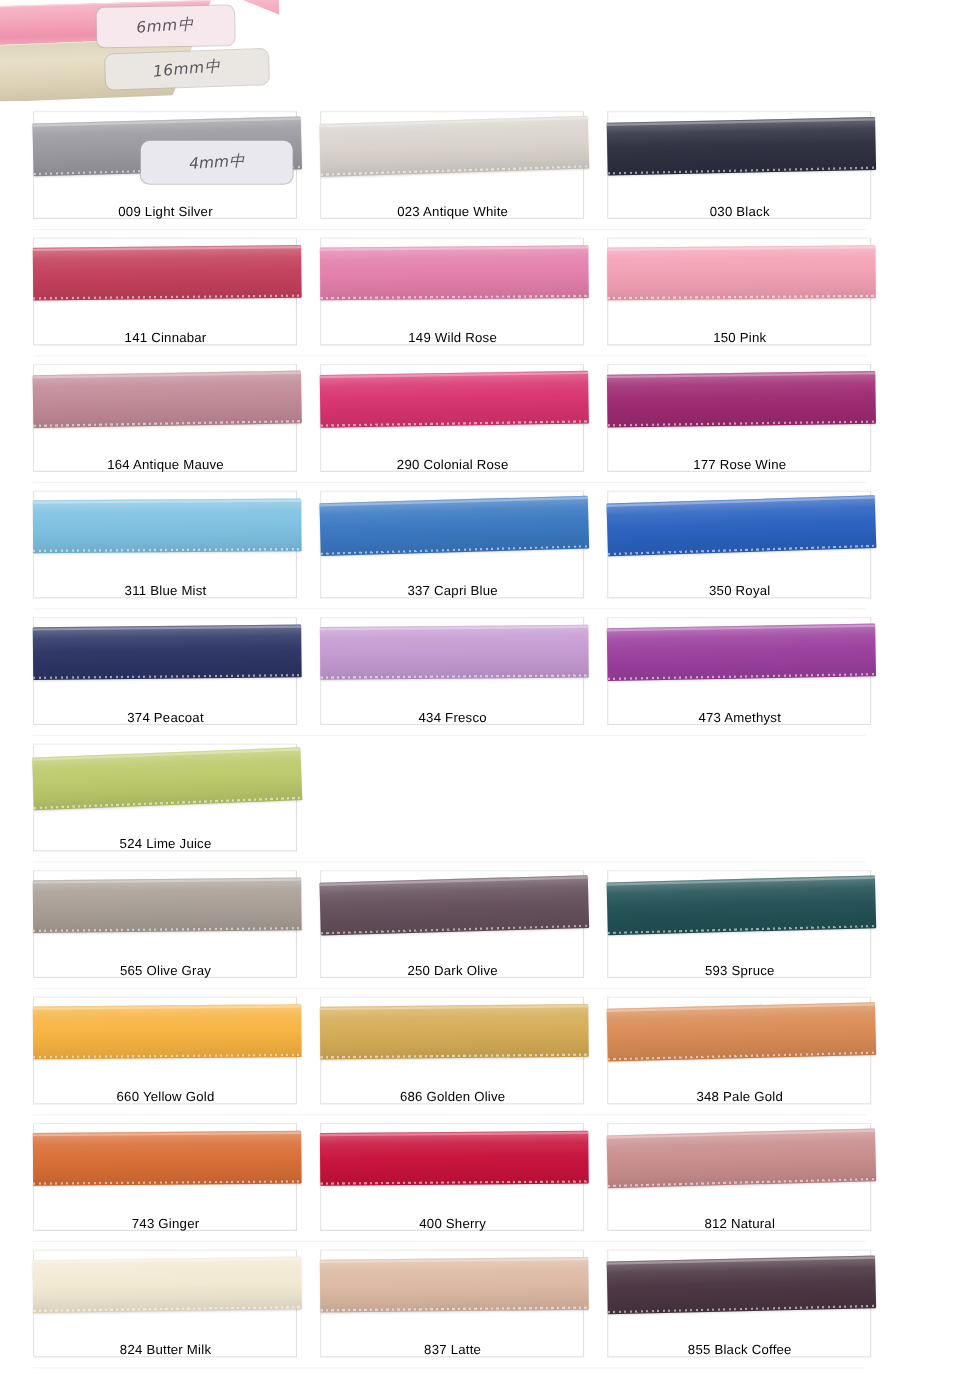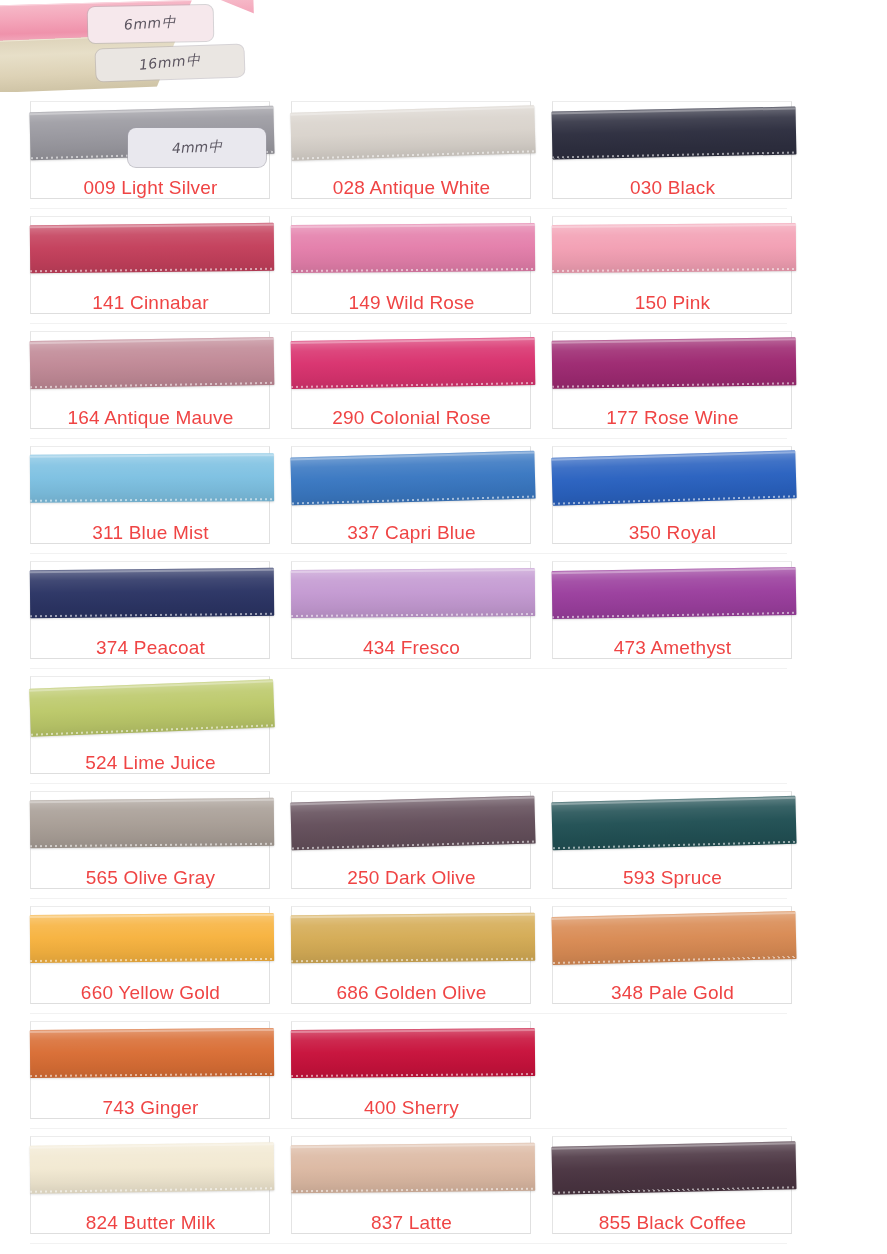--- a/index.html
+++ b/index.html
@@ -126,22 +126,22 @@
         rgba(255,255,255,.02) 48%,
         rgba(0,0,0,.05) 78%,
         rgba(0,0,0,.11) 100%);
     pointer-events:none;
   }
   .label {
     position: absolute;
     left: 0; right: 0;
     bottom: 8px;
     text-align: center;
-    font-size: 19px;
-    color: #ef4444;
+    font-size: 12px;
+    color: #000000;
     letter-spacing: .2px;
     white-space: nowrap;
   }
 
   
   .seam {
     position:absolute; height:1px; left:30px; right:100px;
     background: rgba(0,0,0,.05);
   }
 </style>
@@ -168,21 +168,21 @@
         <div class="strip" style="background: rgb(154, 153, 160); transform: rotate(-1.5deg);">
           <div class="sheen"></div>
         </div>
         <div class="label">009 Light Silver</div>
       </div>
       <div class="cell c1">
         <div class="card"></div>
         <div class="strip" style="background: rgb(217, 211, 204); transform: rotate(-1.8deg);">
           <div class="sheen"></div>
         </div>
-        <div class="label">028 Antique White</div>
+        <div class="label">023 Antique White</div>
       </div>
       <div class="cell c2">
         <div class="card"></div>
         <div class="strip" style="background: rgb(46, 47, 64); transform: rotate(-1.2deg);">
           <div class="sheen"></div>
         </div>
         <div class="label">030 Black</div>
       </div>
       <div class="seam" style="bottom: 1px;"></div>
     </div>
@@ -347,20 +347,27 @@
           <div class="sheen"></div>
         </div>
         <div class="label">743 Ginger</div>
       </div>
       <div class="cell c1">
         <div class="card"></div>
         <div class="strip" style="background: rgb(200, 18, 60); transform: rotate(-0.5deg);">
           <div class="sheen"></div>
         </div>
         <div class="label">400 Sherry</div>
+      </div>
+      <div class="cell c2">
+        <div class="card"></div>
+        <div class="strip" style="background: rgb(201, 141, 141); transform: rotate(-1.5deg);">
+          <div class="sheen"></div>
+        </div>
+        <div class="label">812 Natural</div>
       </div>
       <div class="seam" style="bottom: 1px;"></div>
     </div>
     <div class="row">
       <div class="cell c0">
         <div class="card"></div>
         <div class="strip" style="background: rgb(242, 233, 210); transform: rotate(-0.8deg);">
           <div class="sheen"></div>
         </div>
         <div class="label">824 Butter Milk</div>

